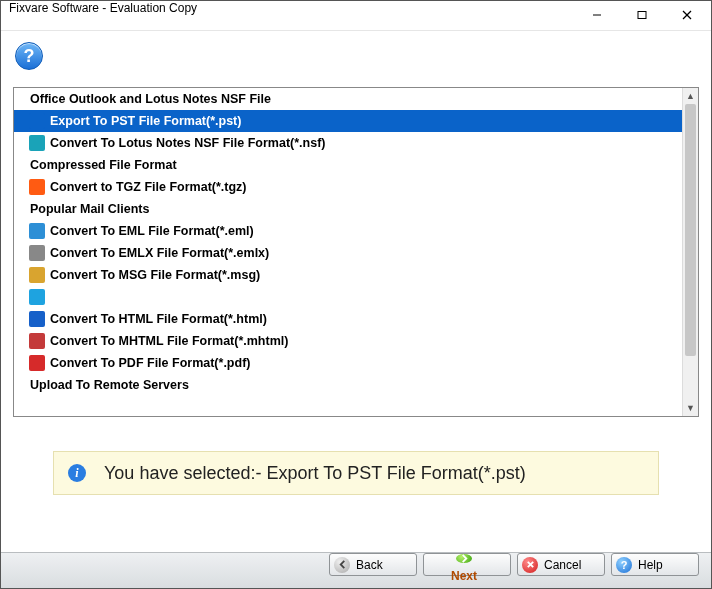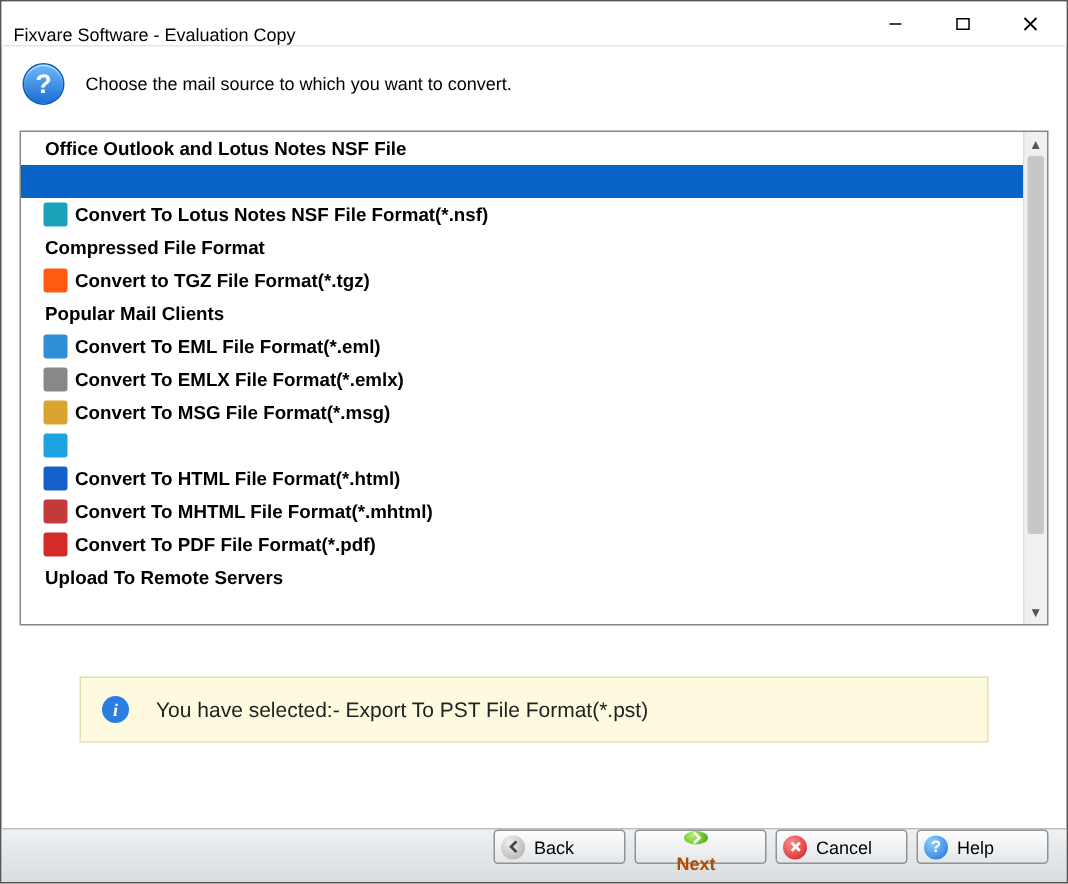--- a/index.html
+++ b/index.html
@@ -1,19 +1,19 @@
 <!DOCTYPE html>
 <html><head>
 <meta charset="utf-8">
 <style>
 * { margin: 0; padding: 0; box-sizing: border-box; font-family: "Segoe UI", Tahoma, sans-serif; }
 body { background: #fff; width: 712px; height: 589px; border: 1px solid #555; overflow: hidden; position: relative; }
 
 
-.titlebar { height: 30px; display: flex; align-items: flex-end; background: #fff; padding: 0 2px 0 8px; border-bottom: 1px solid #e6e6e6; }
+.titlebar { height: 30px; display: flex; align-items: flex-start; background: #fff; padding: 0 2px 0 8px; border-bottom: 1px solid #e6e6e6; }
 .titlebar .title { font-size: 12px; color: #000; flex: 1; }
 .titlebar .ctl { width: 45px; height: 28px; display: flex; align-items: center; justify-content: center; color: #000; }
 .titlebar .ctl svg { width: 10px; height: 10px; }
 
 
 .header { height: 50px; display: flex; align-items: center; padding: 0 14px; gap: 14px; }
 .help-badge { width: 28px; height: 28px; border-radius: 50%; background: linear-gradient(#6fb7f7,#1a6fd6); display: flex; align-items: center; justify-content: center; color: #fff; font-weight: bold; font-size: 18px; border: 1px solid #0d5bb8; box-shadow: inset 0 1px 1px rgba(255,255,255,.7); }
 .header .txt { font-size: 12px; color: #000; }
 
 
@@ -26,21 +26,21 @@
 
 .row { height: 22px; display: flex; align-items: center; font-size: 12.5px; font-weight: bold; color: #000; padding-left: 2px; }
 .row .icon { width: 18px; height: 18px; margin-right: 4px; display:inline-flex; align-items:center; justify-content:center; }
 .row.indent { padding-left: 14px; font-weight: bold; color: #000; }
 .row.category { padding-left: 16px; font-weight: bold; }
 .row.selected { background: #0a63c9; color: #fff; }
 
 
 .status { margin: 34px 52px 0 52px; background: #fdfadf; border: 1px solid #e6e0b0; height: 44px; display: flex; align-items: center; padding: 0 14px; gap: 18px; }
 .status .info { width: 18px; height: 18px; border-radius: 50%; background: #2a7de1; color: #fff; display:flex; align-items:center; justify-content:center; font-style: italic; font-weight: bold; font-size: 12px; font-family: Georgia, serif; }
-.status .txt { font-size: 14px; color: #222; }
+.status .txt { font-size: 18px; color: #222; }
 
 
 .footer { position: absolute; left: 0; right: 0; bottom: 0; height: 36px; background: linear-gradient(#eef0f2,#d9dde0); border-top: 1px solid #b9bdc0; display: flex; justify-content: flex-end; align-items: flex-start; padding: 0 12px; gap: 6px; }
 .btn { height: 23px; min-width: 88px; border: 1px solid #8f9396; border-radius: 3px; background: linear-gradient(#fdfdfd,#e3e6e9); display: flex; align-items: center; gap: 6px; padding: 0 10px 0 4px; font-size: 12px; color: #000; cursor: default; }
 .btn .bic { width: 16px; height: 16px; border-radius: 50%; display:flex; align-items:center; justify-content:center; }
 .btn.next { font-weight: bold; color: #b04a00; flex-direction: column; }
 .btn.next .bic { background: radial-gradient(circle at 35% 30%, #b6f06a, #3aa50e); }
 .btn.back .bic { background: radial-gradient(circle at 35% 30%, #eee, #aaa); }
 .btn.cancel .bic { background: radial-gradient(circle at 35% 30%, #ff8a8a, #d21c1c); }
 .btn.help .bic { background: radial-gradient(circle at 35% 30%, #8fd0ff, #1a6fd6); }
@@ -67,32 +67,32 @@
   <div class="ctl">
     <svg viewBox="0 0 10 10">
         <line x1="1" y1="1" x2="9" y2="9" stroke="#000" stroke-width="1.2"></line>
         <line x1="9" y1="1" x2="1" y2="9" stroke="#000" stroke-width="1.2"></line>
       </svg>
   </div>
 </div>
 
 <div class="header">
   <div class="help-badge">?</div>
-  <div class="txt">Choose the mail source to which you want to convert.</div>
 </div>
 
 <div class="panel">
   <div class="list" id="list">
       <div class="row category">
         <span>Office Outlook and Lotus Notes NSF File</span>
       </div>
       <div class="row indent selected">
         <span class="icon">
           <span class="ic-sq" style="background: rgb(10, 99, 201);"></span>
         </span>
+        <span>Export To PST File Format(*.pst)</span>
       </div>
       <div class="row indent">
         <span class="icon">
           <span class="ic-sq" style="background: rgb(26, 163, 184);"></span>
         </span>
         <span>Convert To Lotus Notes NSF File Format(*.nsf)</span>
       </div>
       <div class="row category">
         <span>Compressed File Format</span>
       </div>

